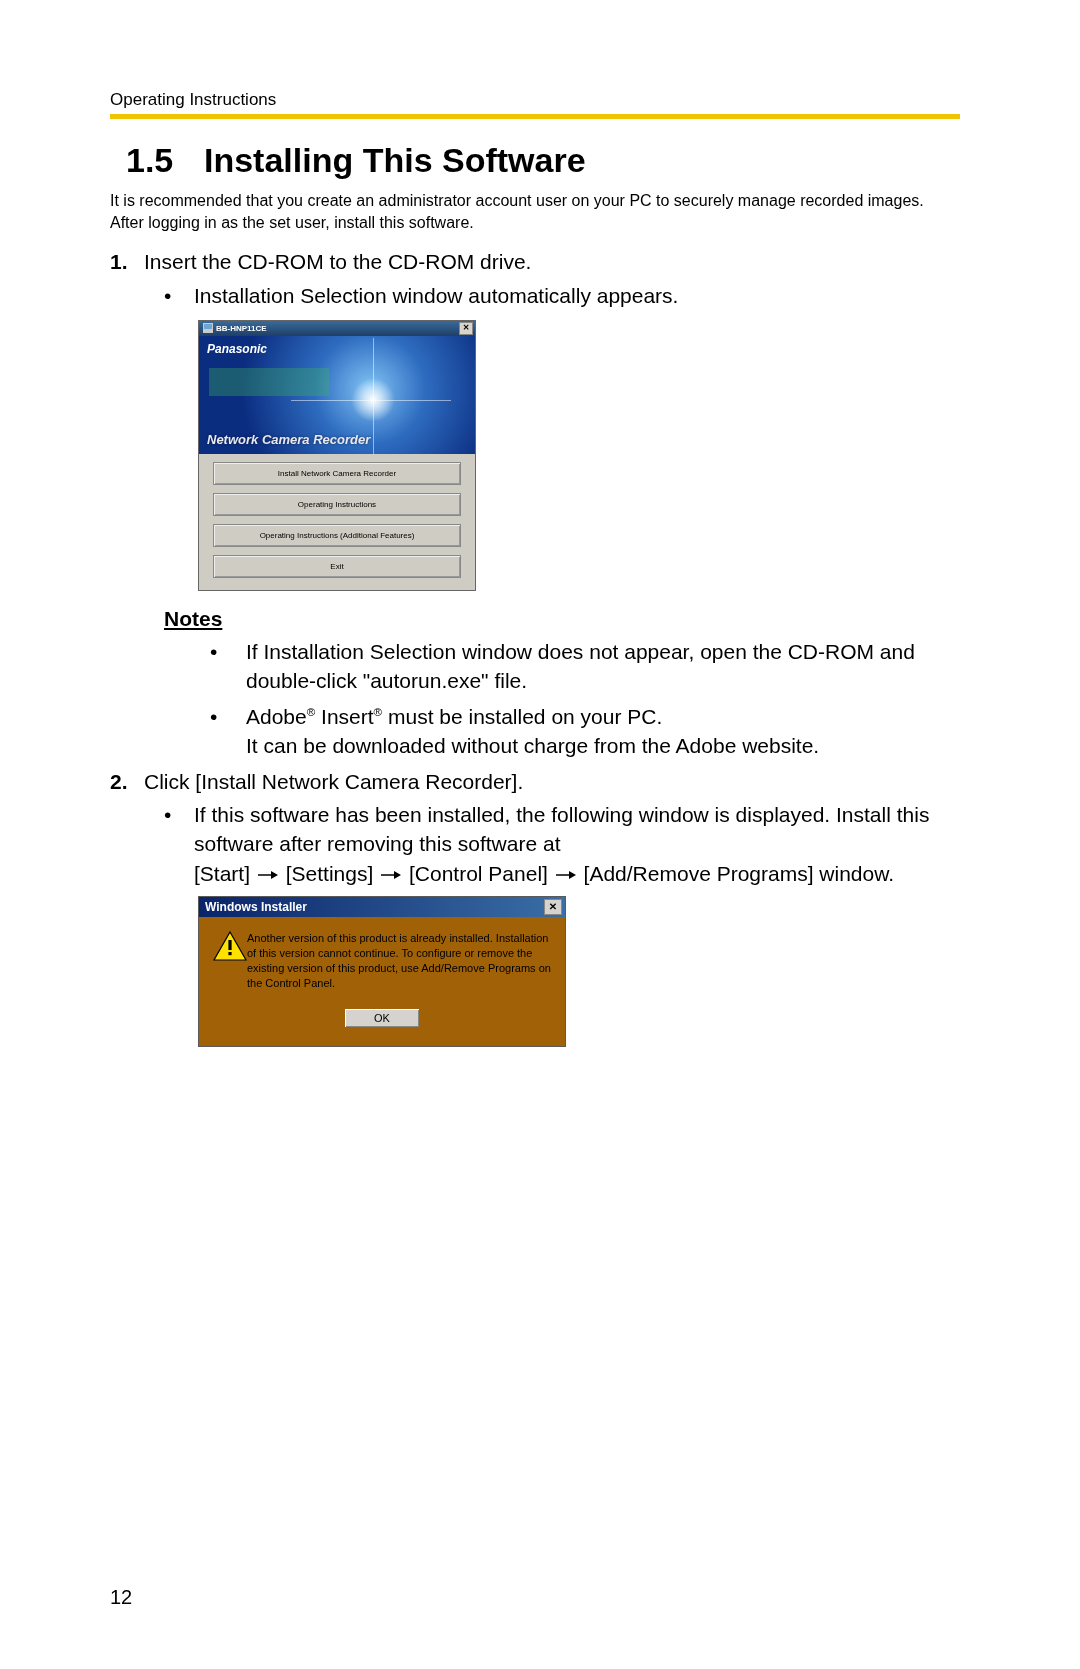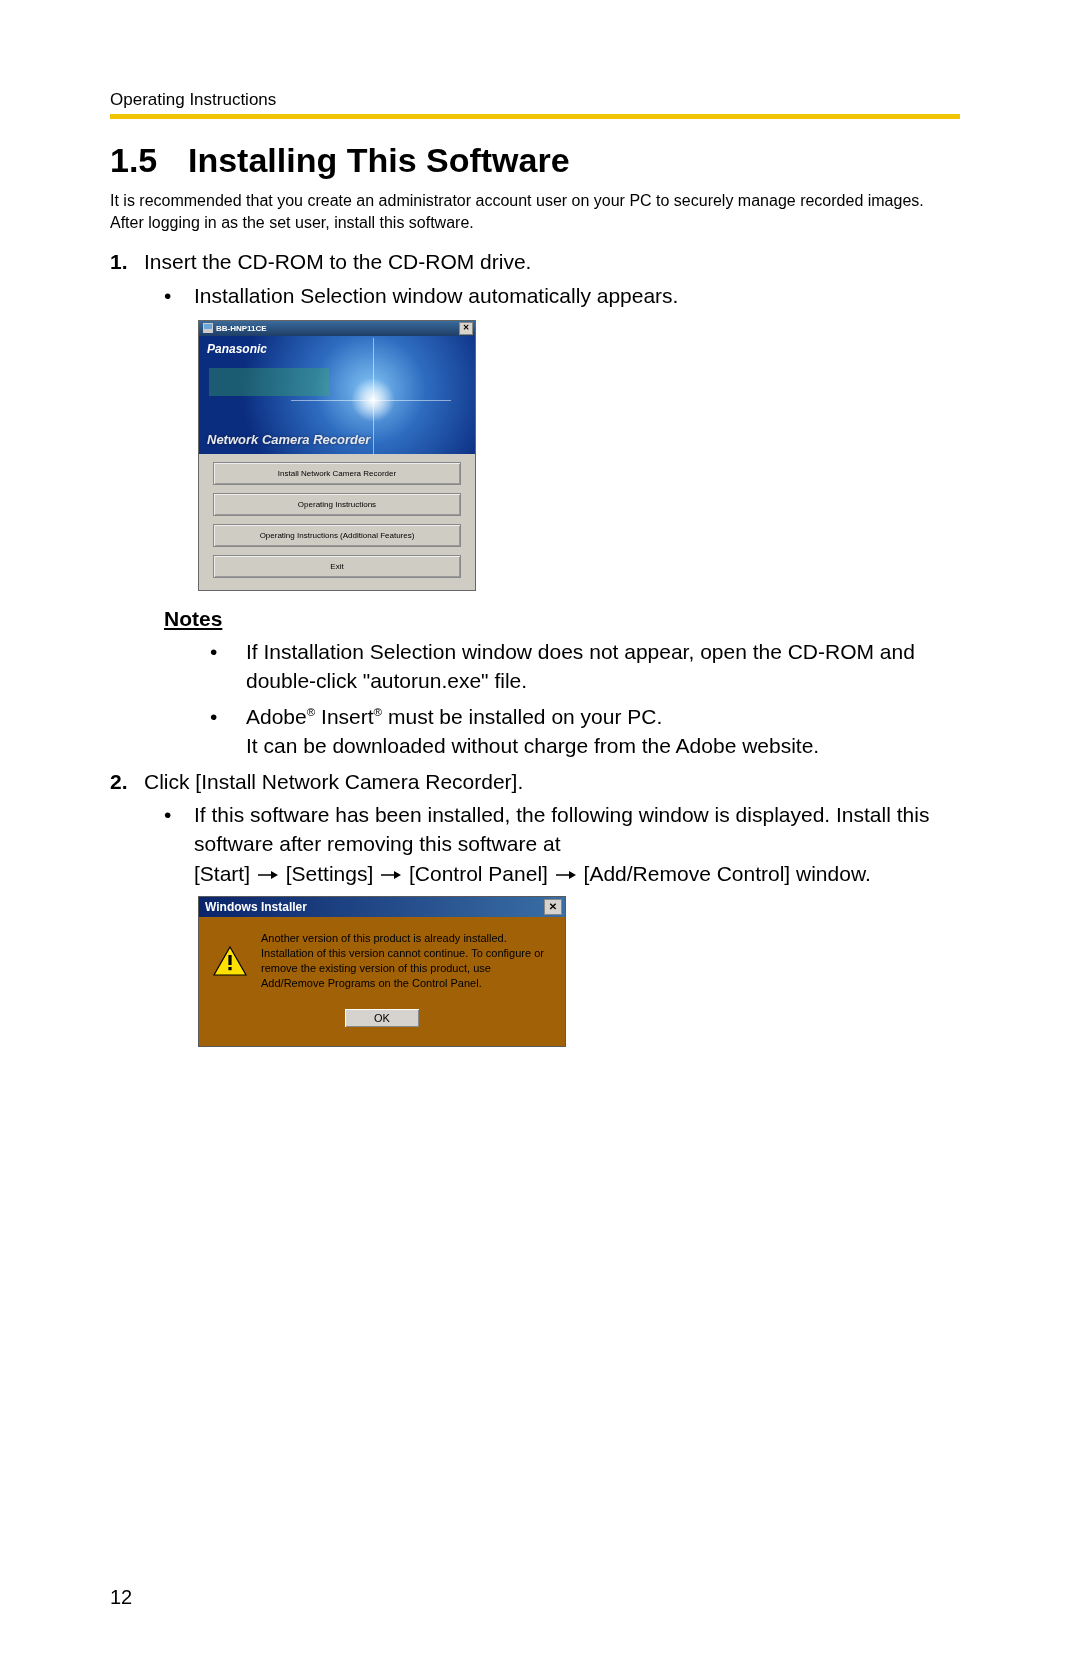--- a/index.html
+++ b/index.html
@@ -26,20 +26,21 @@
     margin-bottom: 22px;
   }
   .section-heading {
     font-size: 34px;
     font-weight: bold;
     margin-bottom: 10px;
   }
   .section-heading .num {
     display: inline-block;
     width: 78px;
+    margin-left: 16px;
   }
   .intro {
     font-size: 16px;
     line-height: 1.35;
     margin-left: 0;
     margin-bottom: 14px;
   }
   .ol-item {
     display: flex;
     font-size: 21px;
@@ -218,22 +219,20 @@
     justify-content: center;
     color: #000;
     font-size: 10px;
     line-height: 1;
   }
   .win-body {
     padding: 14px 14px 10px 14px;
   }
   .win-content {
     display: flex;
-    gap: 14px;
-    align-items: center;
   }
   .warn-icon svg { display: block; }
   .win-msg {
     font-size: 11px;
     line-height: 1.35;
   }
   .win-ok {
     margin: 14px auto 4px;
     width: 74px;
     padding: 3px 0;
@@ -330,21 +329,21 @@
       <span>[Settings]</span>
       <span class="arrow"><svg width="20" height="10" viewBox="0 0 20 10">
             <line x1="0" y1="5" x2="15" y2="5" stroke="#000" stroke-width="1.5"></line>
             <polygon points="20,5 13,1 13,9" fill="#000"></polygon>
           </svg></span>
       <span>[Control Panel]</span>
       <span class="arrow"><svg width="20" height="10" viewBox="0 0 20 10">
             <line x1="0" y1="5" x2="15" y2="5" stroke="#000" stroke-width="1.5"></line>
             <polygon points="20,5 13,1 13,9" fill="#000"></polygon>
           </svg></span>
-      <span>[Add/Remove Control] window.</span>
+      <span>[Add/Remove Programs] window.</span>
     </span>
   </div>
 
   <div class="win-dialog">
     <div class="win-titlebar">
       <span>Windows Installer</span>
       <span class="win-close">✕</span>
     </div>
     <div class="win-body">
       <div class="win-content">

